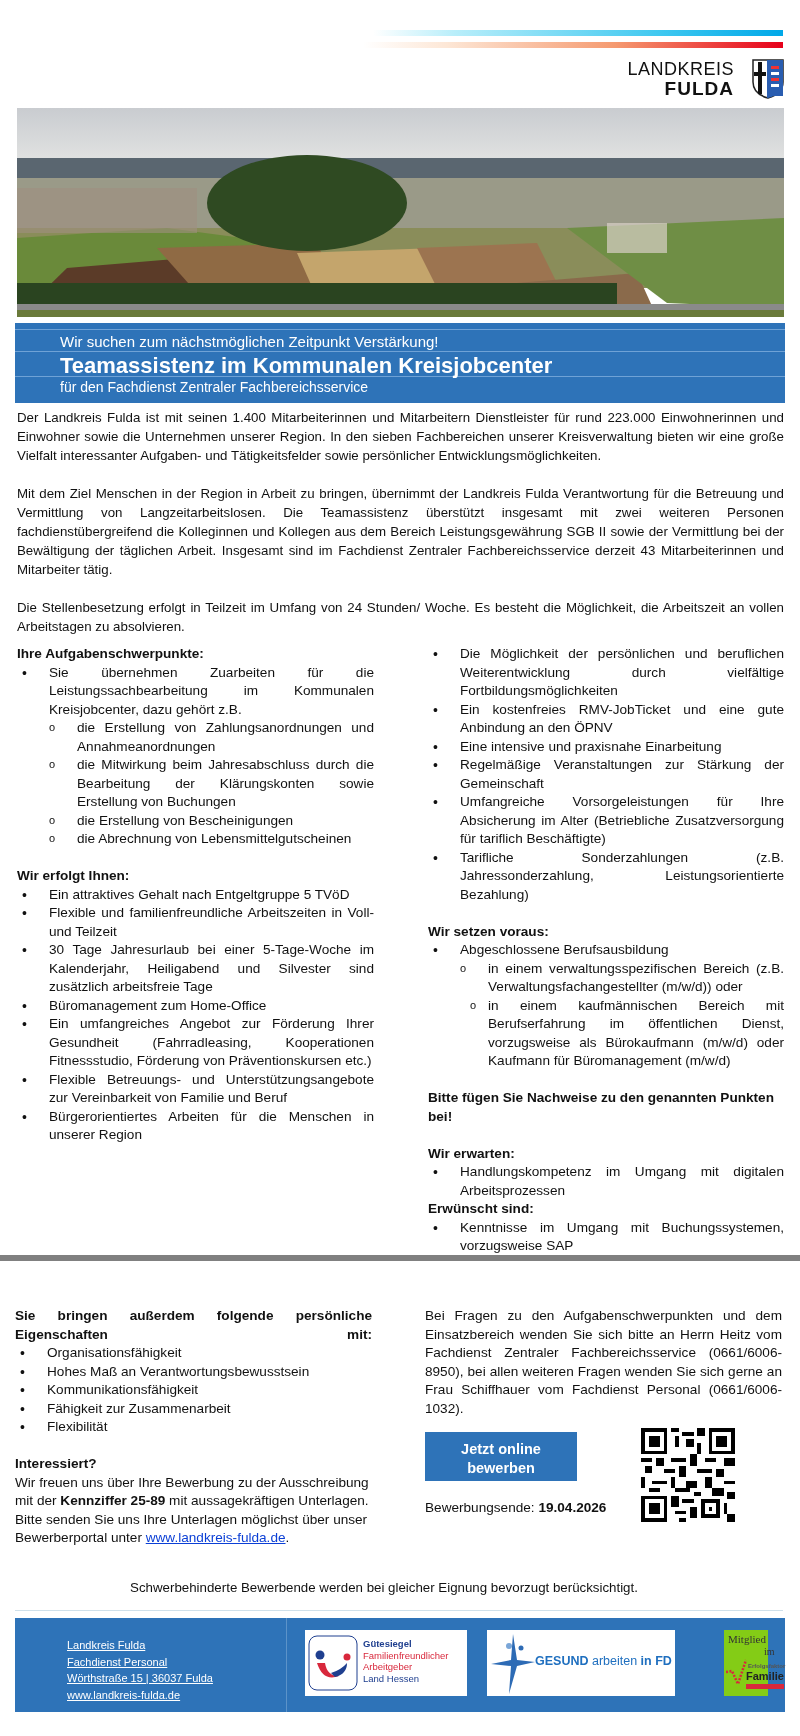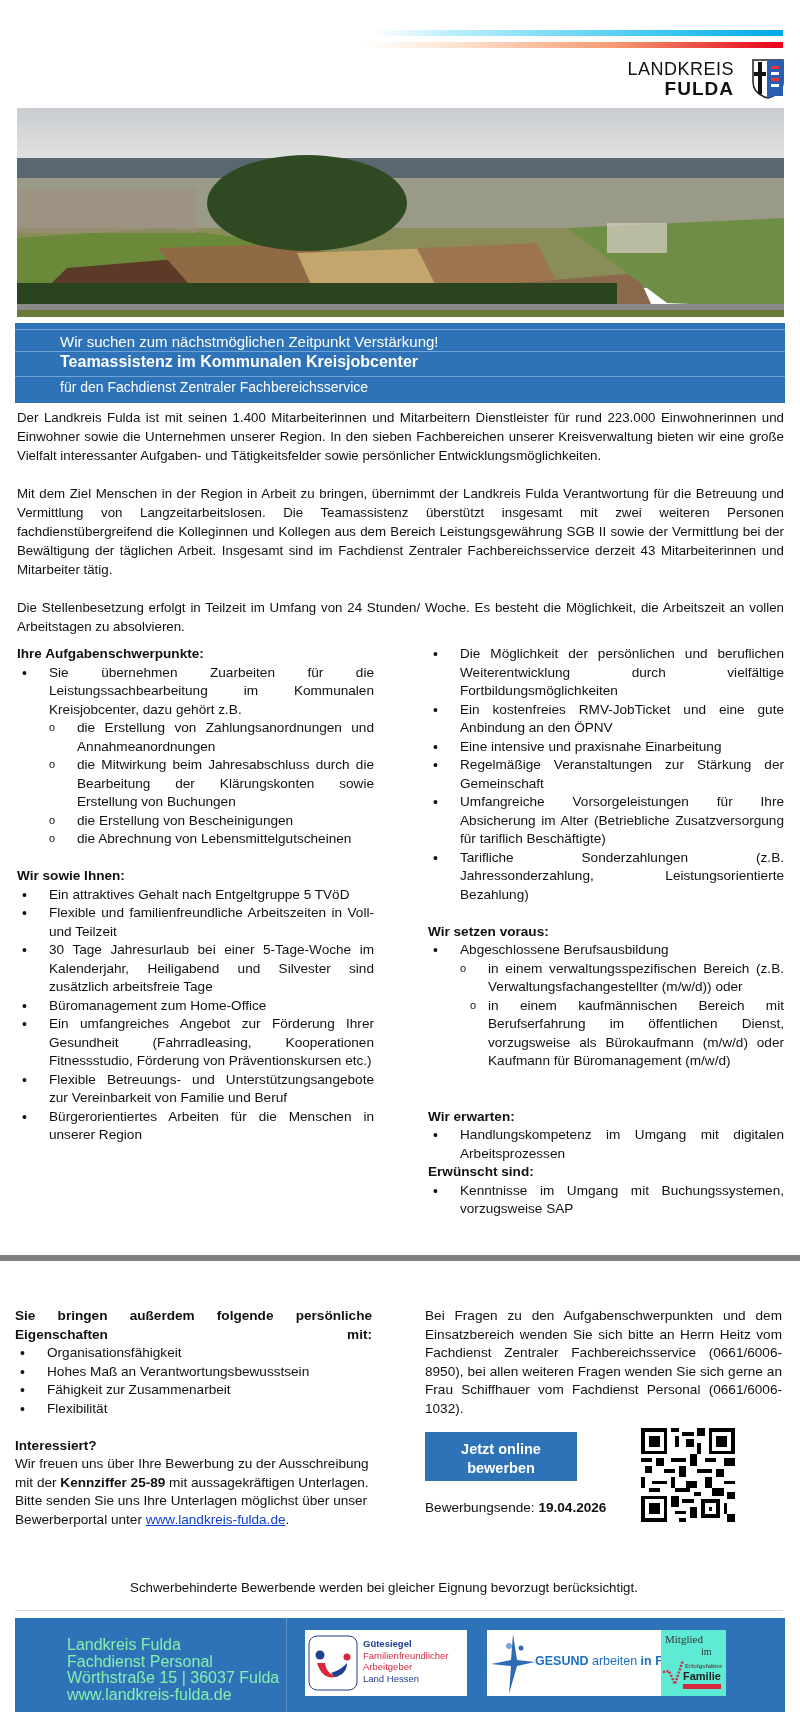--- a/index.html
+++ b/index.html
@@ -15,21 +15,21 @@
     .logo-line1 { font-size: 18px; letter-spacing: 0.5px; color: #111; display: block; }
     .logo-line2 { font-size: 19px; font-weight: bold; letter-spacing: 1px; color: #111; display: block; }
     .crest { width: 34px; height: 42px; }
 
     .hero { position: absolute; left: 17px; top: 108px; width: 767px; height: 209px; overflow: hidden; }
     .hero svg { width: 100%; height: 100%; display: block; }
 
     .title-band { position: absolute; left: 15px; top: 323px; width: 770px; height: 80px; background: #2e73b8; color: #fff; }
     .title-band .rule { position: absolute; left: 0; right: 0; height: 1px; background: #6fa2d6; }
     .title-band .l1 { position: absolute; left: 45px; top: 10px; font-size: 15px; }
-    .title-band .l2 { position: absolute; left: 45px; top: 30px; font-size: 16px; font-weight: bold; }
+    .title-band .l2 { position: absolute; left: 45px; top: 30px; font-size: 22px; font-weight: bold; }
     .title-band .l3 { position: absolute; left: 45px; top: 56px; font-size: 14px; }
 
     .intro { position: absolute; left: 17px; top: 408px; width: 767px; font-size: 13.3px; line-height: 19px; text-align: justify; }
     .intro p { margin-bottom: 19px; }
 
     .col { position: absolute; font-size: 13.6px; line-height: 18.5px; }
     .col-left { left: 17px; top: 645px; width: 357px; }
     .col-right { left: 428px; top: 645px; width: 356px; }
     .col h3 { font-size: 13.6px; font-weight: bold; margin: 0; }
     .col .gap { height: 18.5px; }
@@ -50,26 +50,26 @@
 
     .apply-btn { position: absolute; left: 425px; top: 1432px; width: 152px; height: 49px; background: #2e73b8; color: #fff; font-weight: bold; font-size: 14.5px; line-height: 19px; text-align: center; padding-top: 5px; border: none; }
     .deadline { position: absolute; left: 425px; top: 1500px; font-size: 13.6px; }
     .deadline b { font-weight: bold; }
     .qr { position: absolute; left: 641px; top: 1428px; width: 94px; height: 94px; }
 
     .disclaimer { position: absolute; left: 0; top: 1580px; width: 748px; text-align: center; font-size: 13.3px; padding-left: 20px; }
     .disc-rule { position: absolute; left: 15px; top: 1610px; width: 768px; height: 1px; background: #cfe0ea; }
 
     .footer { position: absolute; left: 15px; top: 1618px; width: 770px; height: 94px; background: #2e73b8; }
-    .footer .addr { position: absolute; left: 52px; top: 19px; color: #86efac; font-size: 16px; line-height: 16.5px; }
+    .footer .addr { position: absolute; left: 52px; top: 19px; color: #ffffff; font-size: 11px; line-height: 16.5px; text-decoration: underline; }
     .footer .vsep { position: absolute; left: 271px; top: 0; width: 1px; height: 94px; background: #5c93c9; }
     .badge { position: absolute; background: #fff; }
     .badge-guete { left: 290px; top: 12px; width: 162px; height: 66px; }
     .badge-gesund { left: 472px; top: 12px; width: 188px; height: 66px; }
-    .badge-mitglied { left: 646px; top: 12px; width: 65px; height: 66px; background: #5eead4; }
+    .badge-mitglied { left: 709px; top: 12px; width: 44px; height: 66px; background: #84cc16; }
     .badge-guete .txt { position: absolute; left: 58px; top: 8px; font-size: 9.5px; line-height: 11.5px; }
     .badge-guete .t1 { color: #1f3f8f; font-weight: bold; display: block; }
     .badge-guete .t2 { color: #d8283c; display: block; }
     .badge-guete .t3 { color: #1f3f8f; display: block; }
     .badge-gesund .txt { position: absolute; left: 48px; top: 24px; font-size: 12.5px; color: #1f6fbf; font-weight: bold; }
     .badge-gesund .txt .light { font-weight: normal; }
     .badge-mitglied .m1 { position: absolute; left: 4px; top: 3px; font-family: "Liberation Serif", serif; font-size: 11px; color: #333; }
     .badge-mitglied .m2 { position: absolute; left: 40px; top: 16px; font-family: "Liberation Serif", serif; font-size: 10px; color: #333; }
     .badge-mitglied .m3 { position: absolute; left: 24px; top: 33px; font-size: 6px; color: #555; font-weight: bold; }
     .badge-mitglied .m4 { position: absolute; left: 22px; top: 40px; font-size: 11px; color: #222; font-weight: bold; }
@@ -149,21 +149,21 @@
       <span>Sie übernehmen Zuarbeiten für die Leistungssachbearbeitung im Kommunalen Kreisjobcenter, dazu gehört z.B.</span>
       <ul class="olist">
         <li>die Erstellung von Zahlungsanordnungen und Annahmeanordnungen</li>
         <li>die Mitwirkung beim Jahresabschluss durch die Bearbeitung der Klärungskonten sowie Erstellung von Buchungen</li>
         <li>die Erstellung von Bescheinigungen</li>
         <li>die Abrechnung von Lebensmittelgutscheinen</li>
       </ul>
     </li>
   </ul>
   <div class="gap"></div>
-  <h3>Wir sowie Ihnen:</h3>
+  <h3>Wir erfolgt Ihnen:</h3>
   <ul class="blist">
     <li>Ein attraktives Gehalt nach Entgeltgruppe 5 TVöD</li>
     <li>Flexible und familienfreundliche Arbeitszeiten in Voll- und Teilzeit</li>
     <li>30 Tage Jahresurlaub bei einer 5-Tage-Woche im Kalenderjahr, Heiligabend und Silvester sind zusätzlich arbeitsfreie Tage</li>
     <li>Büromanagement zum Home-Office</li>
     <li>Ein umfangreiches Angebot zur Förderung Ihrer Gesundheit (Fahrradleasing, Kooperationen Fitnessstudio, Förderung von Präventionskursen etc.)</li>
     <li>Flexible Betreuungs- und Unterstützungsangebote zur Vereinbarkeit von Familie und Beruf</li>
     <li>Bürgerorientiertes Arbeiten für die Menschen in unserer Region</li>
   </ul>
 </div>
@@ -182,38 +182,40 @@
   <ul class="blist">
     <li>
       <span>Abgeschlossene Berufsausbildung</span>
       <ul class="olist">
         <li>in einem verwaltungsspezifischen Bereich (z.B. Verwaltungsfachangestellter (m/w/d)) oder</li>
         <li style="margin-left:10px;padding-left:18px">in einem kaufmännischen Bereich mit Berufserfahrung im öffentlichen Dienst, vorzugsweise als Bürokaufmann (m/w/d) oder Kaufmann für Büromanagement (m/w/d)</li>
       </ul>
     </li>
   </ul>
   <div class="gap"></div>
+  <h3>Bitte fügen Sie Nachweise zu den genannten Punkten bei!</h3>
   <div class="gap"></div>
   <h3>Wir erwarten:</h3>
   <ul class="blist">
     <li>Handlungskompetenz im Umgang mit digitalen Arbeitsprozessen</li>
   </ul>
   <h3>Erwünscht sind:</h3>
   <ul class="blist">
     <li>Kenntnisse im Umgang mit Buchungssystemen, vorzugsweise SAP</li>
   </ul>
 </div>
 
 <div class="divider"></div>
 
 <div class="col2-left">
   <h3 class="just">Sie bringen außerdem folgende persönliche Eigenschaften mit:</h3>
   <ul class="blist">
     <li>Organisationsfähigkeit</li>
     <li>Hohes Maß an Verantwortungsbewusstsein</li>
+    <li>Kommunikationsfähigkeit</li>
     <li>Fähigkeit zur Zusammenarbeit</li>
     <li>Flexibilität</li>
   </ul>
   <div style="height:18.5px"></div>
   <h3>Interessiert?</h3>
   <p>
     <span>Wir freuen uns über Ihre Bewerbung zu der Ausschreibung mit der </span><b>Kennziffer 25-89</b><span> mit aussagekräftigen Unterlagen. Bitte senden Sie uns Ihre Unterlagen möglichst über unser Bewerberportal unter </span><a href="#">www.landkreis-fulda.de</a><span>.</span>
   </p>
 </div>
 

